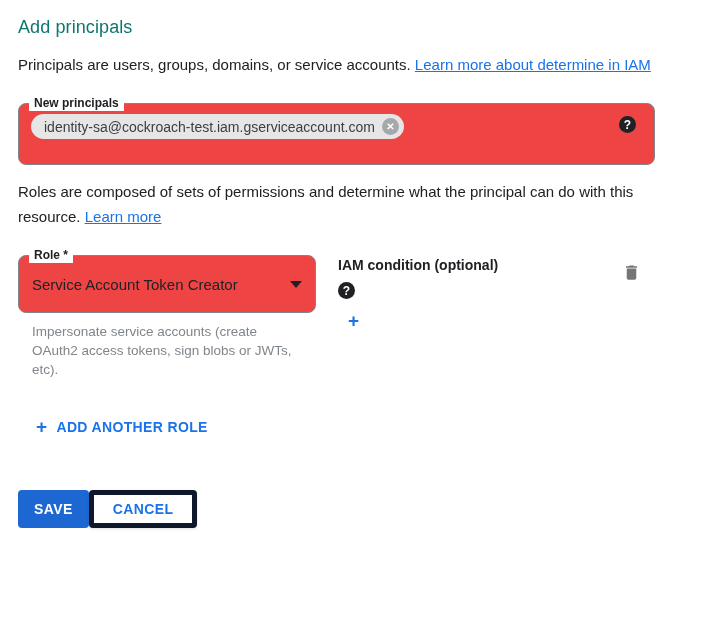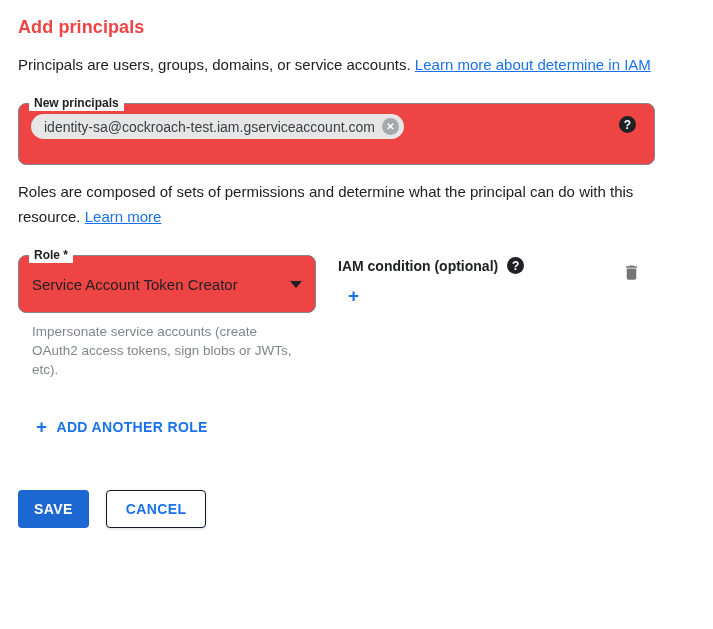--- a/index.html
+++ b/index.html
@@ -6,22 +6,22 @@
   html, body { margin: 0; padding: 0; }
   body {
     width: 713px; height: 629px; overflow: hidden;
     background: #ffffff;
     font-family: "Liberation Sans", sans-serif;
     color: #202124;
   }
   .page { padding: 16px 18px 0 18px; }
 
   h1, h2 {
-    font-size: 18px; line-height: 22px; font-weight: 700;
-    color: #ef4444; margin: 0; letter-spacing: 0.1px;
+    font-size: 18px; line-height: 22px; font-weight: 400;
+    color: #0f766e; margin: 0; letter-spacing: 0.1px;
   }
   .desc {
     margin: 14px 0 0 0; font-size: 15px; line-height: 25px;
     color: #202124; max-width: 648px;
   }
   .link {
     color: #1a73e8; text-decoration: underline; cursor: pointer;
   }
 
   
@@ -85,22 +85,22 @@
     border-top: 7px solid #202124;
     margin-left: 8px;
   }
   .role-helper {
     margin: 9px 0 0 14px; width: 272px;
     font-size: 13.5px; line-height: 19px; color: #80868b;
   }
 
   .cond-col { margin-left: 22px; padding-top: 2px; }
   .cond-label-row {
-    display: flex; align-items: center; gap: 9px;
-    font-size: 14px; font-weight: 700; color: #202124;
+    display: flex; gap: 9px;
+    font-size: 14px; font-weight: 700; color: #202124; flex-direction: column;
   }
   .text-btn {
     display: inline-flex; align-items: center; gap: 9px;
     background: none; border: none; padding: 0; cursor: pointer;
     color: #1a73e8; font-family: "Liberation Sans", sans-serif;
     font-size: 14px; font-weight: 700; letter-spacing: 0.35px;
   }
   .plus-glyph {
     font-size: 19px; font-weight: 700; line-height: 1; color: #1a73e8;
   }
@@ -118,23 +118,22 @@
   .btn {
     height: 38px; border-radius: 4px; cursor: pointer;
     font-family: "Liberation Sans", sans-serif;
     font-size: 14px; font-weight: 700; letter-spacing: 0.4px;
     display: inline-flex; align-items: center; justify-content: center;
   }
   .btn-primary {
     background: #1c67d1; color: #ffffff; border: none; padding: 0 16px;
   }
   .btn-secondary {
-    margin-left: 17px;
     background: #ffffff; color: #1a73e8;
-    border: 1px solid #0f172a; padding: 0 19px;
+    border: 5px solid #0f172a; padding: 0 19px;
     box-shadow: 0 1px 3px rgba(60,64,67,0.18);
   }
 </style>
 </head>
 <body>
 
 <div class="page">
 
   <h1>Add principals</h1>
 

